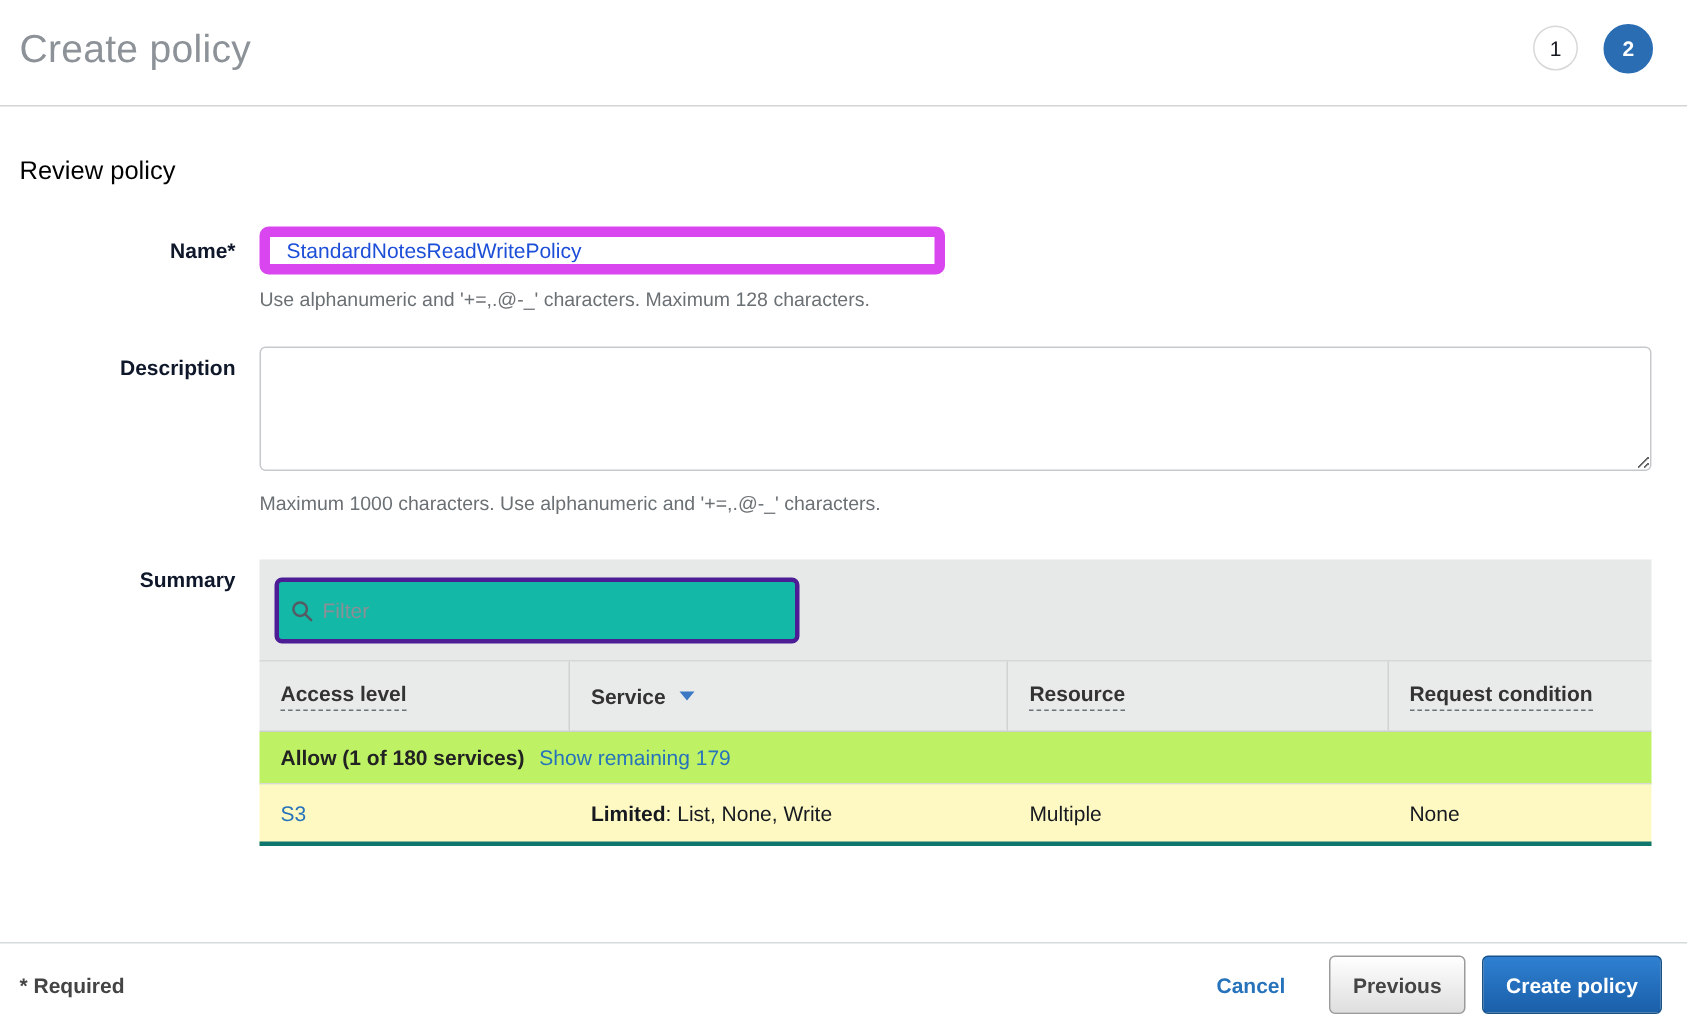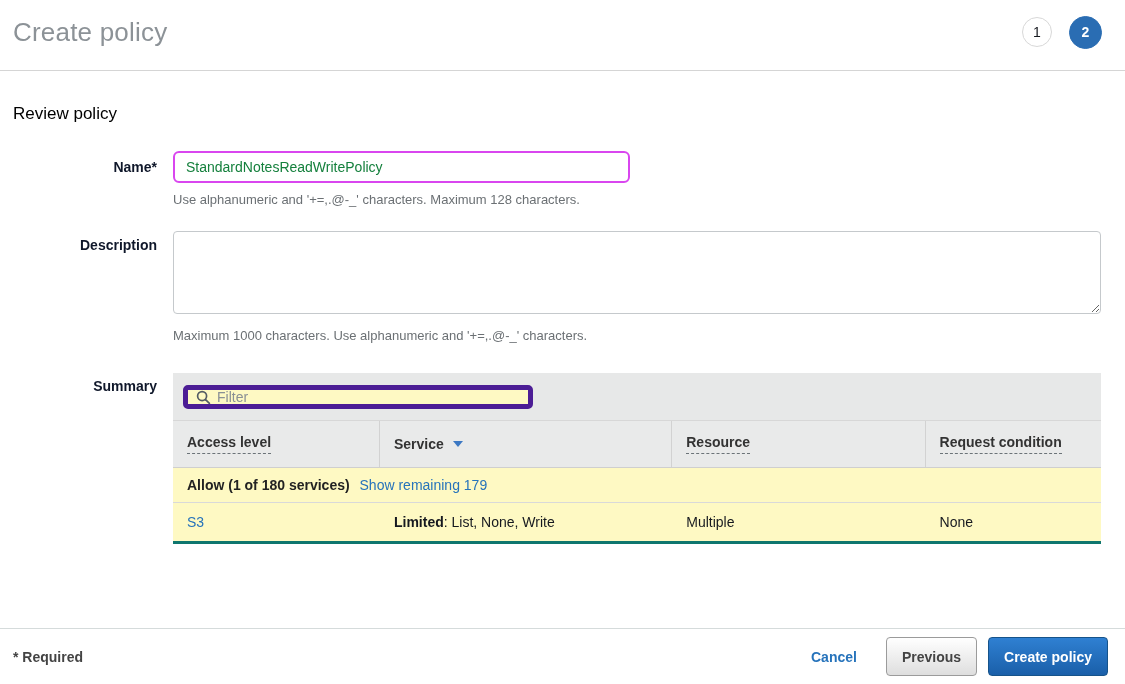--- a/index.html
+++ b/index.html
@@ -70,25 +70,25 @@
     text-align: right;
     font-weight: bold;
     font-size: 14px;
     color: #0f172a;
   }
   .row-name { margin-top: 27px; }
   .row-name .row-label { padding-top: 8px; }
   .text-input {
     width: 457px;
     height: 32px;
-    border: 2px solid #d946ef;
+    border: 7px solid #d946ef;
     border-radius: 6px;
     padding: 0 11px;
     font-size: 14px;
-    color: #15803d;
+    color: #1d4ed8;
     font-family: inherit;
     outline: none;
     background: #fff;
   }
   .help-text {
     margin-top: 9px;
     font-size: 13px;
     color: #6b7074;
   }
   .row-desc { margin-top: 24px; }
@@ -110,23 +110,23 @@
   .row-summary .row-label { padding-top: 5px; }
 
   
   .summary-table { width: 100%; }
   .table-toolbar {
     background: #e7e8e8;
     padding: 12px 10px 11px 10px;
   }
   .filter-box {
     width: 350px;
-    height: 24px;
-    background: #fef9c3;
-    border: 5px solid #4c1d95;
+    height: 44px;
+    background: #14b8a6;
+    border: 3px solid #4c1d95;
     border-radius: 5px;
     display: flex;
     align-items: center;
     padding: 0 8px;
     gap: 6px;
   }
   .filter-box input {
     border: none; outline: none;
     flex: 1;
     font-size: 14px;
@@ -159,21 +159,21 @@
   }
   .sort-arrow {
     display: inline-block;
     margin-left: 9px;
     width: 0; height: 0;
     border-left: 5px solid transparent;
     border-right: 5px solid transparent;
     border-top: 6px solid #3c78c3;
   }
   .group-row {
-    background: #fef9c3;
+    background: #bef264;
     padding: 9px 14px;
     border-bottom: 1px solid #d9d9d9;
     font-size: 14px;
   }
   .group-row .group-text { font-weight: bold; color: #222; }
   .link {
     color: #2673bb;
     text-decoration: none;
     cursor: pointer;
   }

